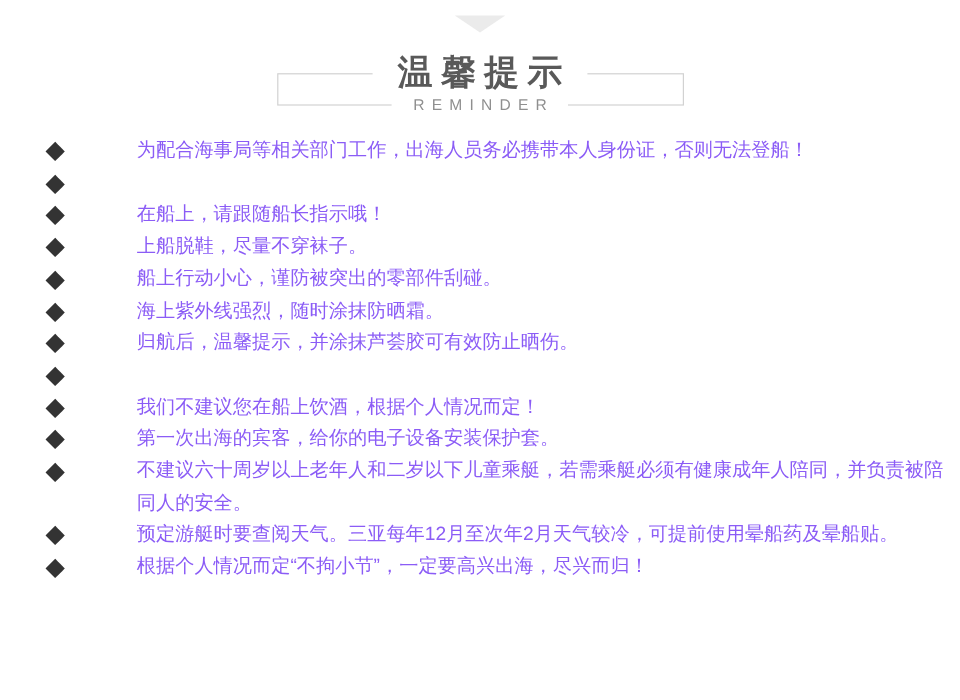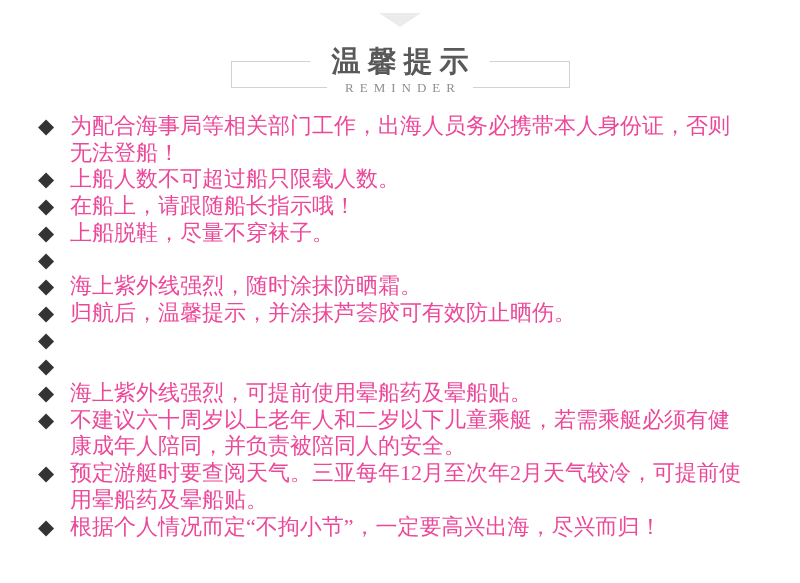--- a/index.html
+++ b/index.html
@@ -4,21 +4,21 @@
 <style>
   * { margin: 0; padding: 0; box-sizing: border-box; }
   html, body { background: #ffffff; }
   .page {
     position: relative;
     width: 800px;
     height: 583px;
     margin: 0 auto;
     background: #ffffff;
     overflow: hidden;
-    font-family: Liberation Serif, serif;
+    font-family: Liberation Sans, sans-serif;
   }
   
   .chevron {
     width: 0; height: 0;
     margin: 13px auto 0 auto;
     border-left: 21px solid transparent;
     border-right: 21px solid transparent;
     border-top: 14px solid #ebebeb;
   }
   
@@ -68,74 +68,76 @@
     align-items: flex-start;
   }
   .bullet {
     flex: 0 0 32px;
     font-size: 21px;
     line-height: 26.7px;
     color: #333333;
   }
   .tip-text {
     width: 676px;
-    font-size: 22px;
+    font-size: 16px;
     line-height: 26.7px;
-    color: #ec4899;
+    color: #8b5cf6;
     overflow-wrap: break-word;
+    margin-left: 44px;
   }
 </style>
 </head>
 <body>
 
 <div class="page">
   <div class="chevron"></div>
 
   <div class="header-frame">
     <h1 class="title">温馨提示</h1>
     <div class="subtitle">REMINDER</div>
   </div>
 
   <ul class="tips" id="tips-list">
       <li class="tip">
     <span class="bullet">◆</span>
     <span class="tip-text">为配合海事局等相关部门工作，出海人员务必携带本人身份证，否则无法登船！</span>
   </li>
       <li class="tip">
     <span class="bullet">◆</span>
-    <span class="tip-text">上船人数不可超过船只限载人数。</span>
   </li>
       <li class="tip">
     <span class="bullet">◆</span>
     <span class="tip-text">在船上，请跟随船长指示哦！</span>
   </li>
       <li class="tip">
     <span class="bullet">◆</span>
     <span class="tip-text">上船脱鞋，尽量不穿袜子。</span>
   </li>
       <li class="tip">
     <span class="bullet">◆</span>
+    <span class="tip-text">船上行动小心，谨防被突出的零部件刮碰。</span>
   </li>
       <li class="tip">
     <span class="bullet">◆</span>
     <span class="tip-text">海上紫外线强烈，随时涂抹防晒霜。</span>
   </li>
       <li class="tip">
     <span class="bullet">◆</span>
     <span class="tip-text">归航后，温馨提示，并涂抹芦荟胶可有效防止晒伤。</span>
   </li>
       <li class="tip">
     <span class="bullet">◆</span>
   </li>
       <li class="tip">
     <span class="bullet">◆</span>
+    <span class="tip-text">我们不建议您在船上饮酒，根据个人情况而定！</span>
   </li>
       <li class="tip">
     <span class="bullet">◆</span>
-    <span class="tip-text">海上紫外线强烈，可提前使用晕船药及晕船贴。</span>
+    <span class="tip-text">第一次出海的宾客，给你的电子设备安装保护套。</span>
   </li>
       <li class="tip">
     <span class="bullet">◆</span>
     <span class="tip-text">不建议六十周岁以上老年人和二岁以下儿童乘艇，若需乘艇必须有健康成年人陪同，并负责被陪同人的安全。</span>
   </li>
       <li class="tip">
     <span class="bullet">◆</span>
     <span class="tip-text">预定游艇时要查阅天气。三亚每年12月至次年2月天气较冷，可提前使用晕船药及晕船贴。</span>
   </li>
       <li class="tip">

